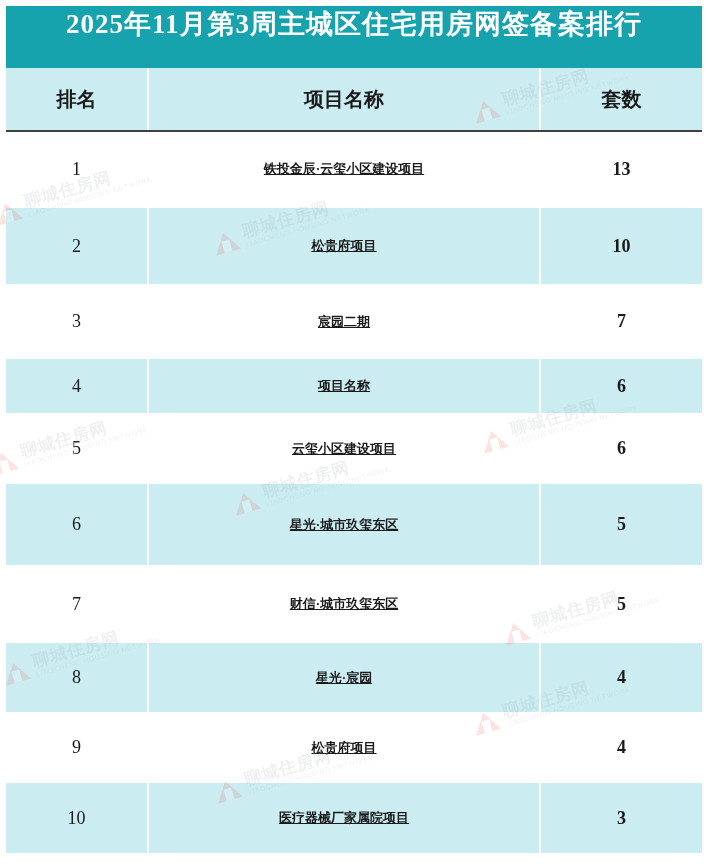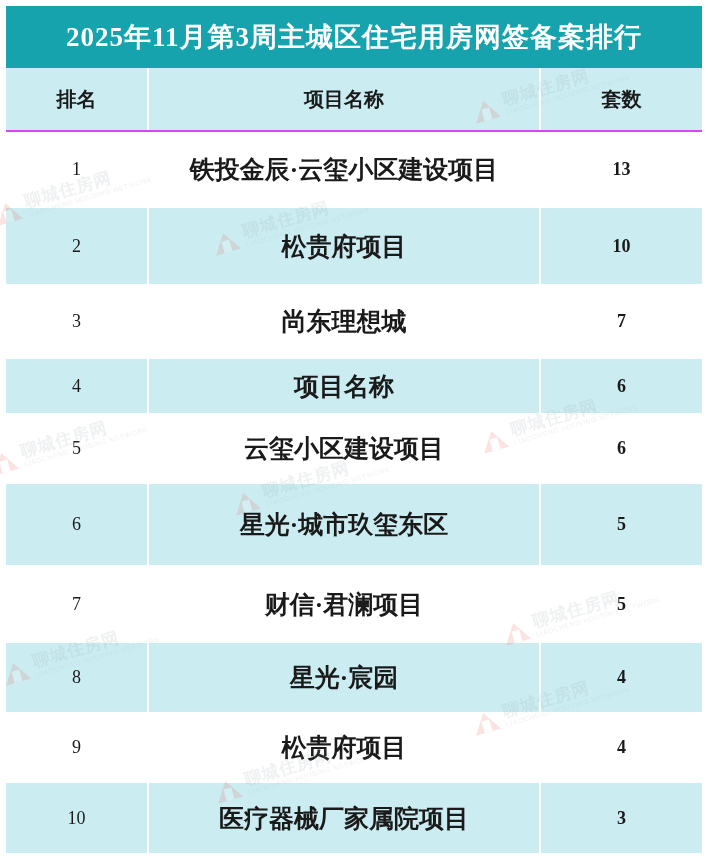--- a/index.html
+++ b/index.html
@@ -20,21 +20,21 @@
     background: #ffffff;
     box-sizing: border-box;
     padding: 6px 6px 0 6px;
   }
   
   .title-bar {
     position: relative;
     height: 62px;
     background: #16a3ae;
     display: flex;
-    align-items: center;
+    align-items: flex-start;
     justify-content: center;
     overflow: hidden;
   }
   .title-bar .title-text {
     color: #ffffff;
     font-size: 27px;
     font-weight: bold;
     letter-spacing: 1px;
     font-family: "Liberation Serif", "DejaVu Serif", serif;
     white-space: nowrap;
@@ -51,36 +51,36 @@
   .table col.c-name  { width: 392px; }
   .table col.c-count { width: 162px; }
 
   thead th {
     background: #cbedf2;
     color: #1a1a1a;
     font-size: 20px;
     font-weight: bold;
     height: 60px;
     text-align: center;
-    border-bottom: 2px solid #d946ef;
+    border-bottom: 2px solid #404040;
     font-family: "Liberation Serif", "DejaVu Serif", serif;
   }
   thead th + th {
     border-left: 2px solid #ffffff;
   }
   tbody td {
     text-align: center;
     font-size: 19px;
     color: #1a1a1a;
     border-bottom: 2px solid #ffffff;
     font-family: "Liberation Serif", "DejaVu Serif", serif;
     position: relative;
   }
   tbody td + td { border-left: 2px solid #ffffff; font-weight: bold; }
-  tbody td.name { font-weight: bold; font-size: 25px; }
+  tbody td.name { font-weight: bold; font-size: 13px; text-decoration: underline; }
   tbody td.rank, tbody td.count { font-size: 18px; }
   tbody tr.odd  td { background: #ffffff; }
   tbody tr.even td { background: #cbedf2; }
 
   
   .wm-layer {
     position: absolute;
     left: 0; top: 0;
     width: 708px; height: 866px;
     pointer-events: none;
@@ -163,41 +163,41 @@
         <td class="name">铁投金辰·云玺小区建设项目</td>
         <td class="count">13</td>
       </tr>
       <tr class="even" style="height:78px">
         <td class="rank">2</td>
         <td class="name">松贵府项目</td>
         <td class="count">10</td>
       </tr>
       <tr class="odd" style="height:73px">
         <td class="rank">3</td>
-        <td class="name">尚东理想城</td>
+        <td class="name">宸园二期</td>
         <td class="count">7</td>
       </tr>
       <tr class="even" style="height:56px">
         <td class="rank">4</td>
         <td class="name">项目名称</td>
         <td class="count">6</td>
       </tr>
       <tr class="odd" style="height:69px">
         <td class="rank">5</td>
         <td class="name">云玺小区建设项目</td>
         <td class="count">6</td>
       </tr>
       <tr class="even" style="height:83px">
         <td class="rank">6</td>
         <td class="name">星光·城市玖玺东区</td>
         <td class="count">5</td>
       </tr>
       <tr class="odd" style="height:76px">
         <td class="rank">7</td>
-        <td class="name">财信·君澜项目</td>
+        <td class="name">财信·城市玖玺东区</td>
         <td class="count">5</td>
       </tr>
       <tr class="even" style="height:71px">
         <td class="rank">8</td>
         <td class="name">星光·宸园</td>
         <td class="count">4</td>
       </tr>
       <tr class="odd" style="height:69px">
         <td class="rank">9</td>
         <td class="name">松贵府项目</td>

